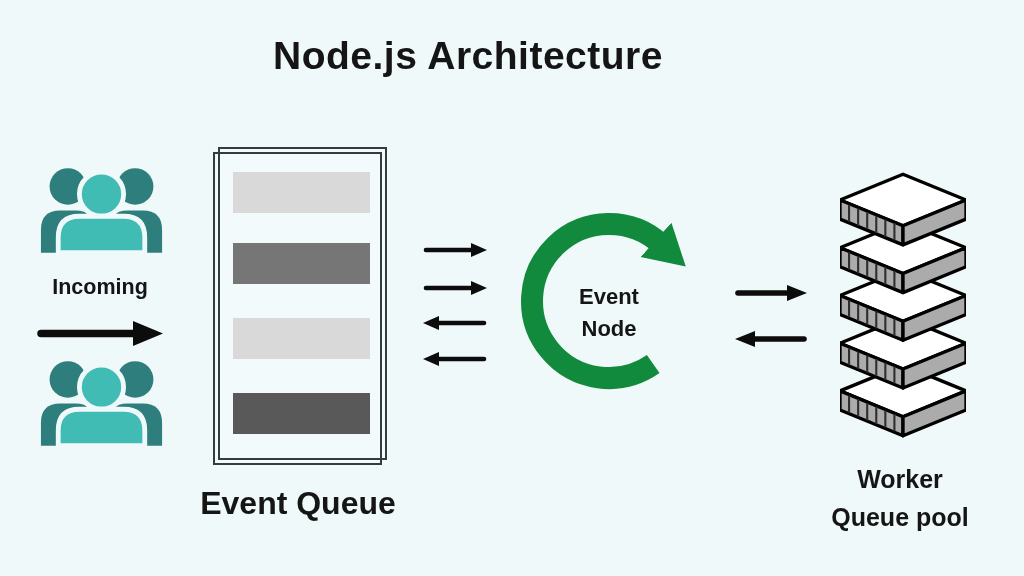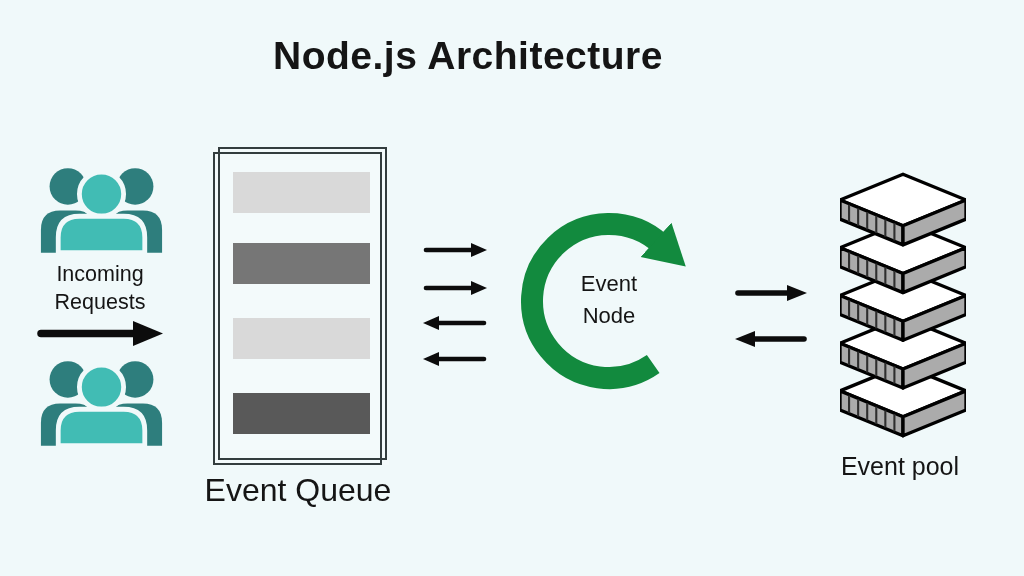--- a/index.html
+++ b/index.html
@@ -12,21 +12,21 @@
     overflow:hidden;
   }
   .abs{position:absolute;}
   #title{
     top:34px;left:0;width:936px;
     text-align:center;
     font-size:39px;font-weight:700;
     letter-spacing:0.5px;
     margin:0;
   }
-  .label{font-weight:400;text-align:center;}
+  .label{font-weight:700;text-align:center;margin-top:13px;}
   #incoming-label{left:20px;top:260px;width:160px;font-size:21.5px;line-height:28px;}
   #event-queue-label{left:198px;top:472px;width:200px;font-size:32px;}
   #event-loop-label{left:514px;top:268px;width:190px;font-size:22px;line-height:32px;}
   #worker-label{left:795px;top:447px;width:210px;font-size:25px;line-height:38px;}
 
   
   #queue-box{left:213px;top:147px;width:176px;height:318px;background:var(--queue-fill,#f3fafb);}
   .qrect{position:absolute;width:165px;height:309px;border:2px solid var(--queue-border,#333d3e);background:transparent;}
   #qrect-a{left:5px;top:0;}
   #qrect-b{left:0;top:5px;}
@@ -56,21 +56,20 @@
     <circle class="fill-teal-dark" cx="30" cy="21" r="19"></circle>
     <path class="fill-teal-dark" d="M2,90 L2,66 Q2,46 22,46 L38,46 Q58,46 58,66 L58,90 Z"></path>
     <circle class="fill-teal-dark" cx="100" cy="21" r="19"></circle>
     <path class="fill-teal-dark" d="M72,90 L72,66 Q72,46 92,46 L108,46 Q128,46 128,66 L128,90 Z"></path>
     <circle class="fill-teal-light stroke-bg" stroke-width="5" cx="65" cy="29" r="23"></circle>
     <path class="fill-teal-light stroke-bg" stroke-width="5" d="M20,90 L20,74 Q20,52 42,52 L88,52 Q110,52 110,74 L110,90 Z"></path>
   </svg>
 
   <div id="incoming-label" class="abs label">
     <div>Incoming</div>
-    <div>Requests</div>
   </div>
 
   <svg class="abs" style="left:37px;top:320px" width="127" height="27" viewBox="0 0 127 27">
     <line class="arrow-line" stroke-width="7.5" x1="4" y1="13.5" x2="100" y2="13.5"></line>
     <polygon class="arrow-head" points="96,1 126,13.5 96,26"></polygon>
   </svg>
 
   <svg class="abs" style="left:39px;top:359px" width="125" height="87" viewBox="0 0 130 90">
     <circle class="fill-teal-dark" cx="30" cy="21" r="19"></circle>
     <path class="fill-teal-dark" d="M2,90 L2,66 Q2,46 22,46 L38,46 Q58,46 58,66 L58,90 Z"></path>
@@ -145,16 +144,17 @@
     </defs>
     <g>
         <use href="#wlayer" y="200"></use>
         <use href="#wlayer" y="150"></use>
         <use href="#wlayer" y="100"></use>
         <use href="#wlayer" y="50"></use>
         <use href="#wlayer" y="0"></use>
       </g>
   </svg>
   <div id="worker-label" class="abs label">
-    <div>Event pool</div>
+    <div>Worker</div>
+    <div>Queue pool</div>
   </div>
 
 </div>
 
 </body></html>

